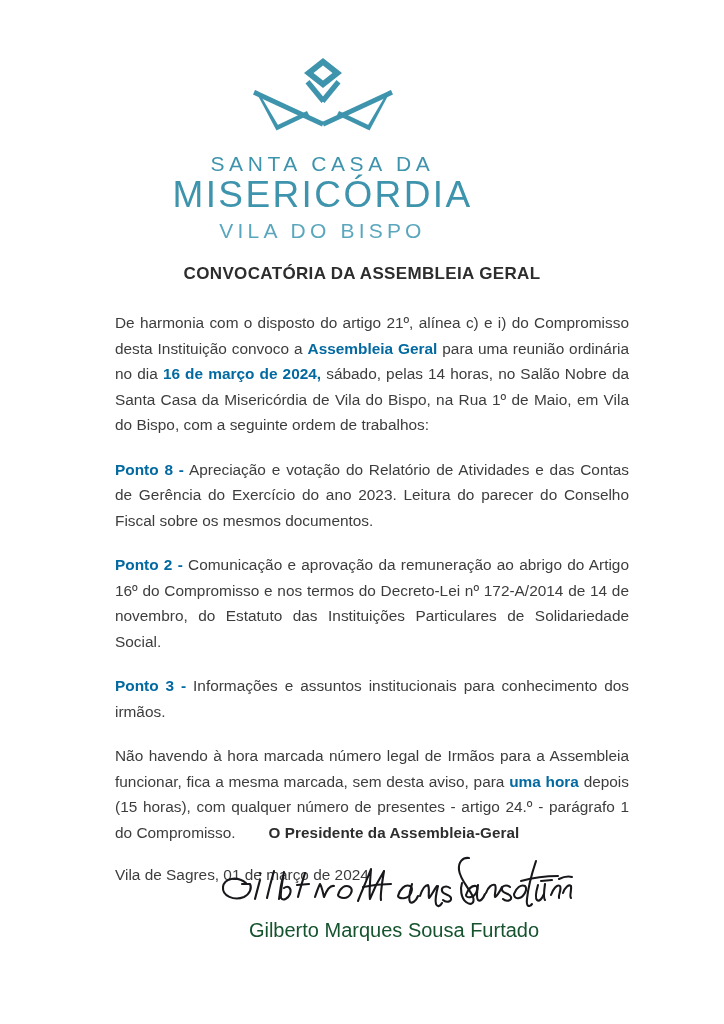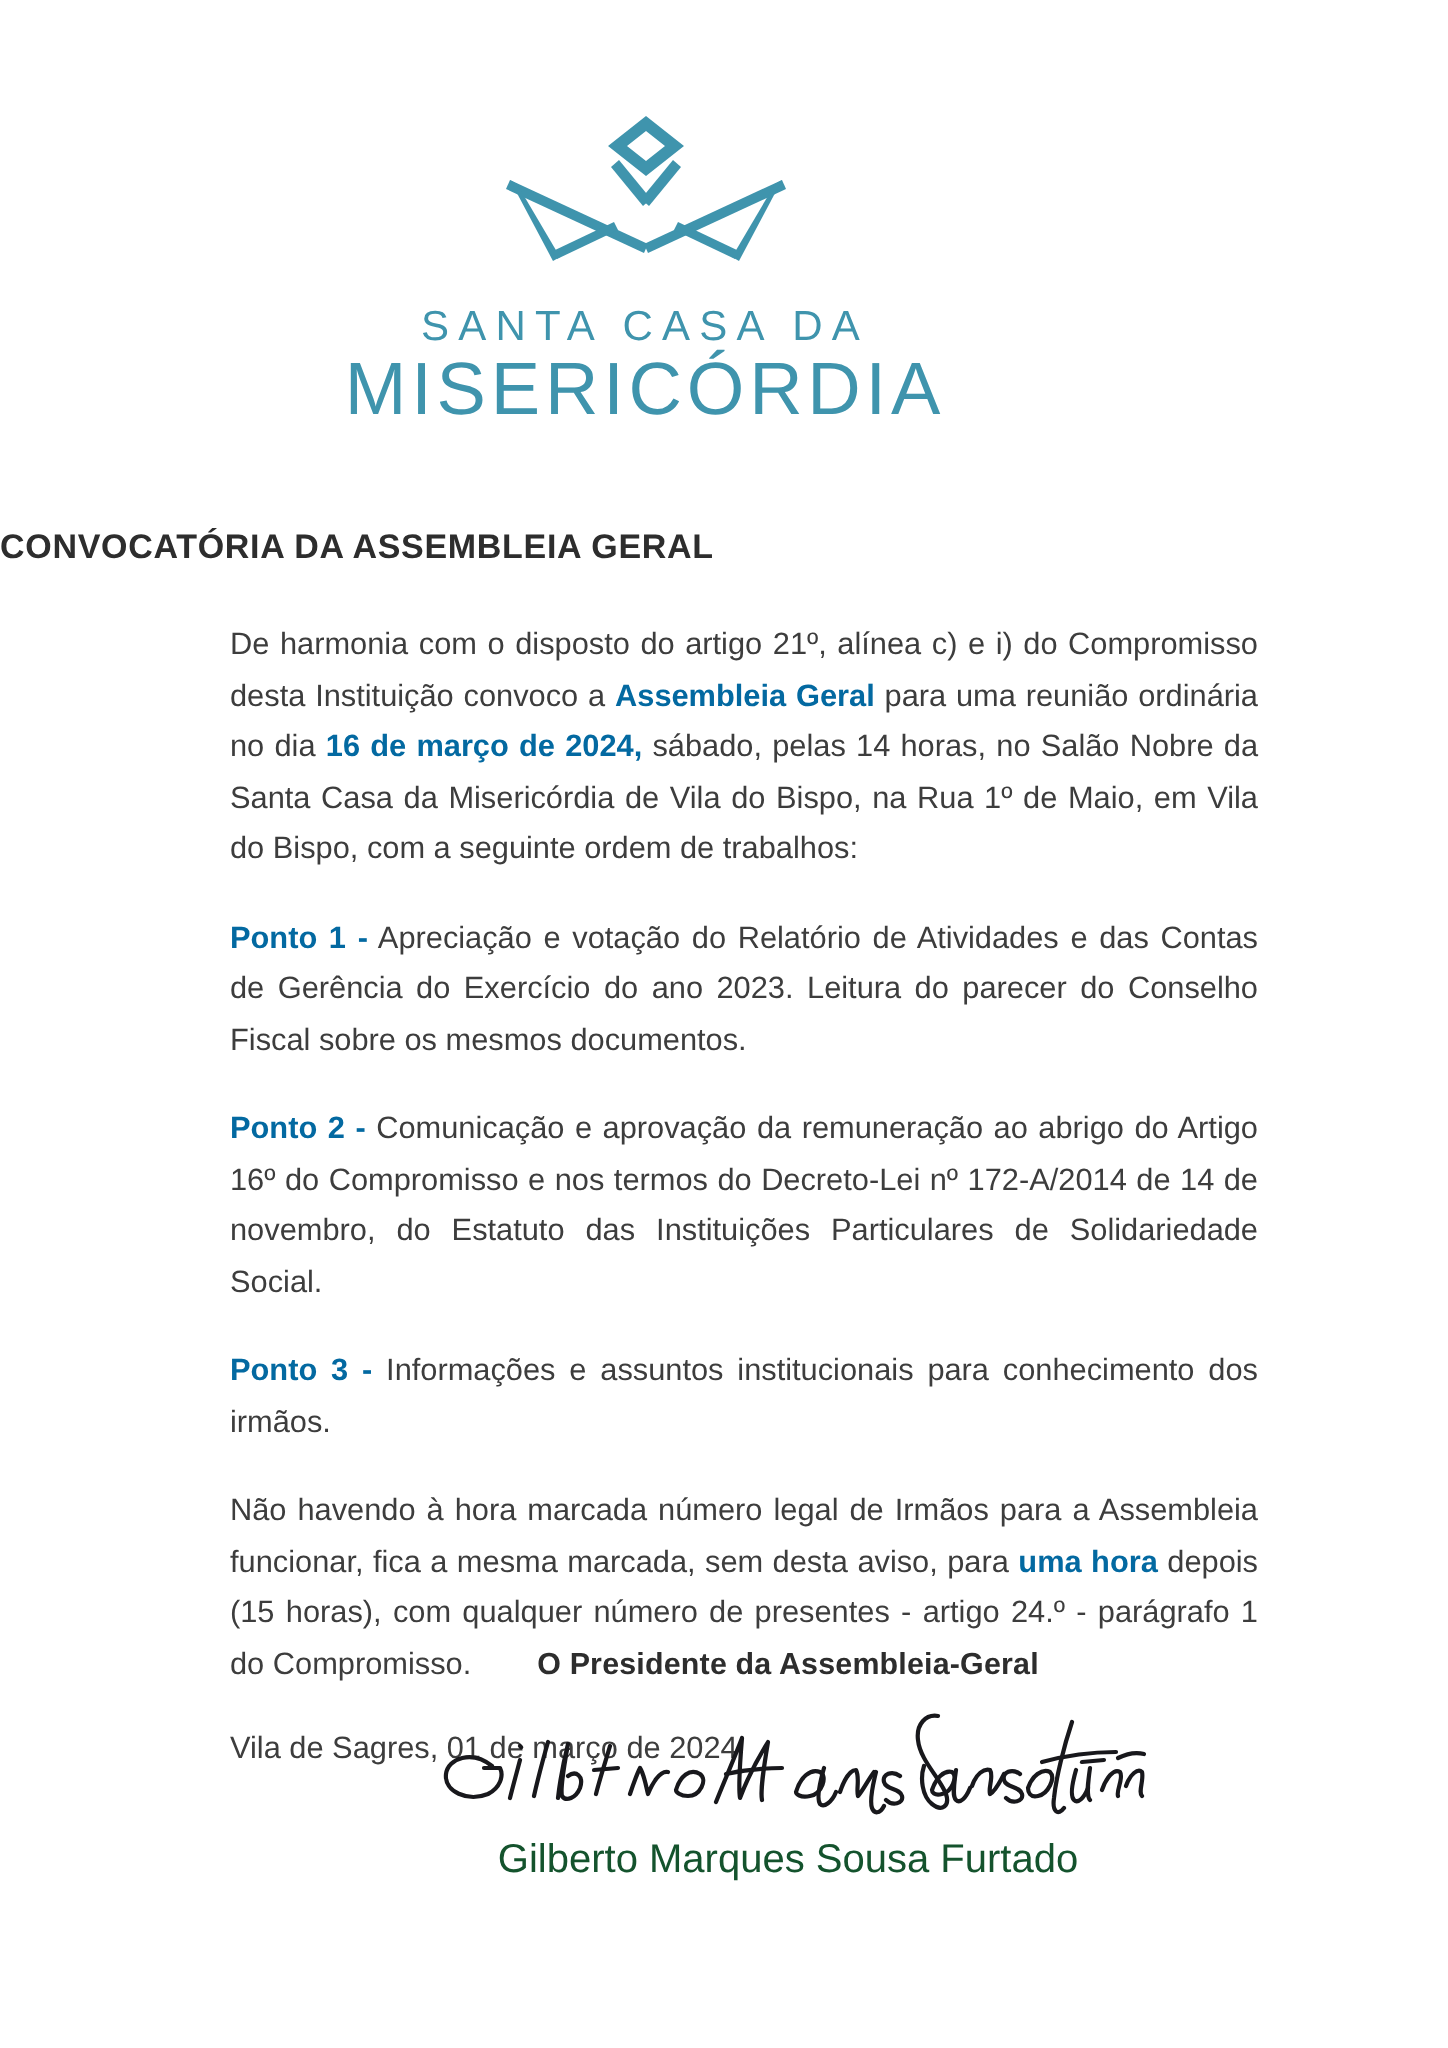--- a/index.html
+++ b/index.html
@@ -55,21 +55,21 @@
     font-weight: 400;
     line-height: 1.1;
   }
 
   
   .doc-title {
     position: absolute;
     top: 253px;
     left: 0;
     width: 724px;
-    text-align: left;
+    text-align: center;
     font-size: 17px;
     font-weight: bold;
     letter-spacing: 0.35px;
     color: #2d2d2d;
   }
 
   
   .body-block {
     position: absolute;
     top: 310px;
@@ -146,29 +146,30 @@
       <path d="M144 38 L146 42.5 L77 74.5 L75 70 Z"></path>
 
       <path d="M144 38 L140.5 40 L119 76.5 L122.5 78.5 Z"></path>
 
       <path d="M120.5 77.5 L122.5 73.5 L92 59 L90 63 Z"></path>
     </g>
   </svg>
 
   <div class="logo-line1">SANTA CASA DA</div>
   <div class="logo-line2">MISERICÓRDIA</div>
+  <div class="logo-line3">VILA DO BISPO</div>
 </header>
 
 <h1 class="doc-title">CONVOCATÓRIA DA ASSEMBLEIA GERAL</h1>
 
 <main class="body-block">
 
   <p class="para"><span>De harmonia com o disposto do artigo 21º, alínea c) e i) do Compromisso desta Instituição convoco a </span><b>Assembleia Geral</b><span> para uma reunião ordinária no dia </span><b>16 de março de 2024,</b><span> sábado, pelas 14 horas, no Salão Nobre da Santa Casa da Misericórdia de Vila do Bispo, na Rua 1º de Maio, em Vila do Bispo, com a seguinte ordem de trabalhos:</span></p>
 
-  <p class="para"><b>Ponto 1 -</b><span> Apreciação e votação do Relatório de Atividades e das Contas de Gerência do Exercício do ano 2023. Leitura do parecer do Conselho Fiscal sobre os mesmos documentos.</span></p>
+  <p class="para"><b>Ponto 8 -</b><span> Apreciação e votação do Relatório de Atividades e das Contas de Gerência do Exercício do ano 2023. Leitura do parecer do Conselho Fiscal sobre os mesmos documentos.</span></p>
 
   <p class="para"><b>Ponto 2 -</b><span> Comunicação e aprovação da remuneração ao abrigo do Artigo 16º do Compromisso e nos termos do Decreto-Lei nº 172-A/2014 de 14 de novembro, do Estatuto das Instituições Particulares de Solidariedade Social.</span></p>
 
   <p class="para"><b>Ponto 3 -</b><span> Informações e assuntos institucionais para conhecimento dos irmãos.</span></p>
 
   <p class="para last-flow"><span>Não havendo à hora marcada número legal de Irmãos para a Assembleia funcionar, fica a mesma marcada, sem desta aviso, para </span><b>uma hora</b><span> depois (15 horas), com qualquer número de presentes - artigo 24.º - parágrafo 1 do Compromisso.</span></p>
 
   <p class="para dateline">Vila de Sagres, 01 de março de 2024</p>
 </main>
 

